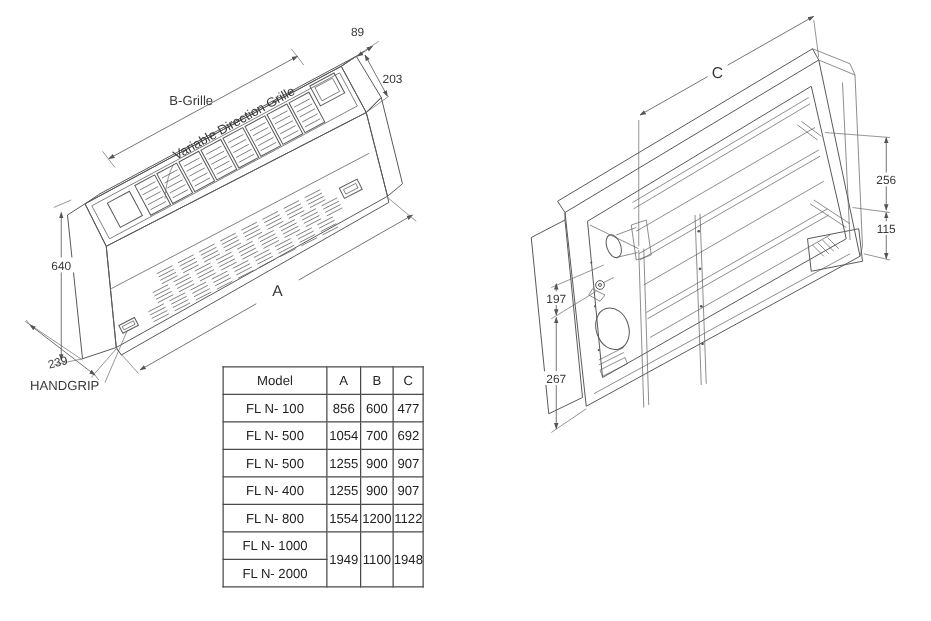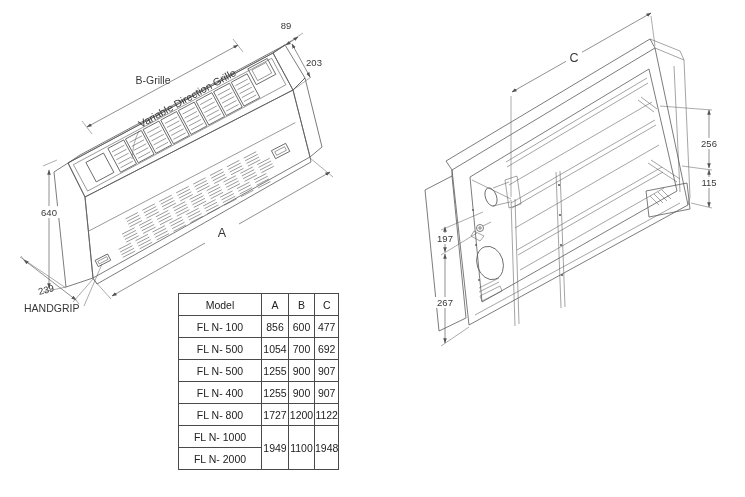--- a/index.html
+++ b/index.html
@@ -236,21 +236,21 @@
     <td>907</td>
   </tr>
   <tr>
     <td>FL N- 400</td>
     <td>1255</td>
     <td>900</td>
     <td>907</td>
   </tr>
   <tr>
     <td>FL N- 800</td>
-    <td>1727</td>
+    <td>1554</td>
     <td>1200</td>
     <td>1122</td>
   </tr>
   <tr>
     <td>FL N- 1000</td>
     <td rowspan="2">1949</td>
     <td rowspan="2">1100</td>
     <td rowspan="2">1948</td>
   </tr>
   <tr>

